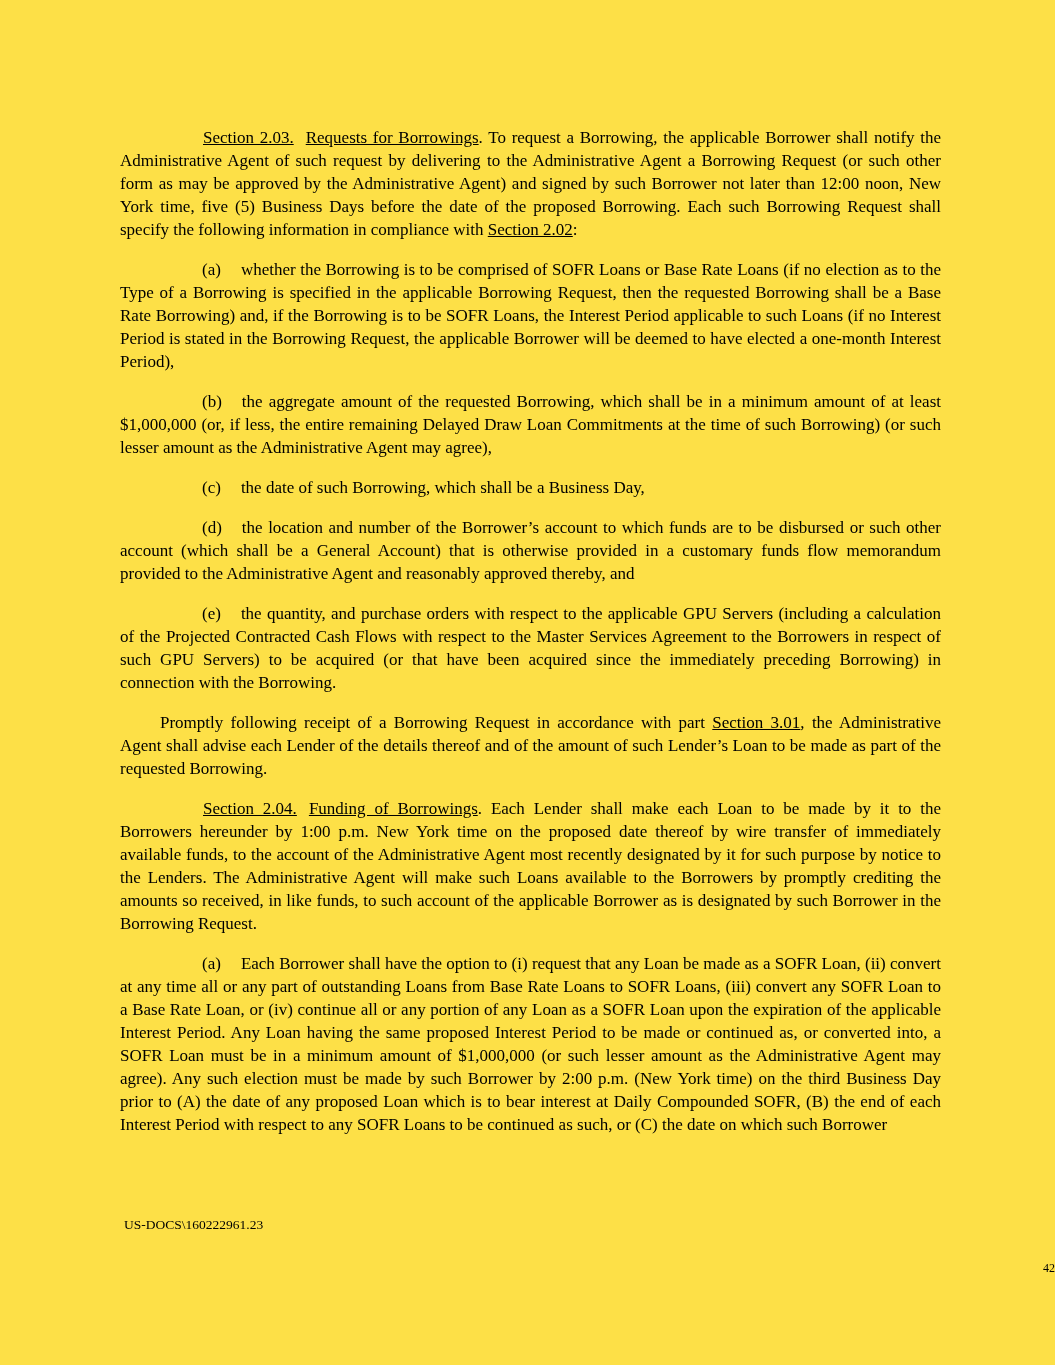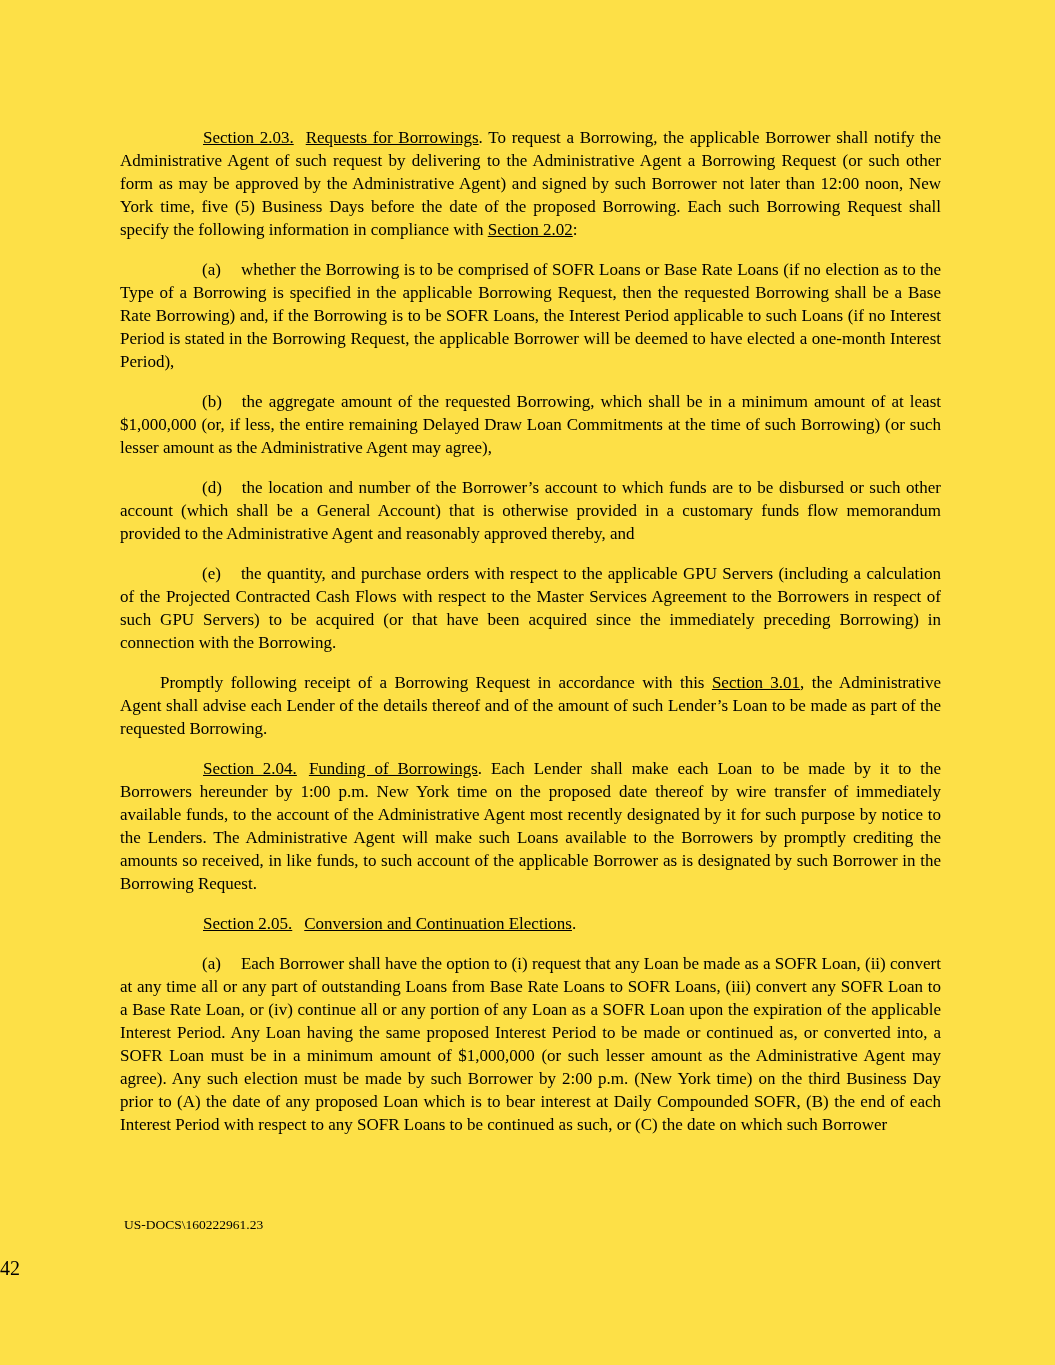--- a/index.html
+++ b/index.html
@@ -28,22 +28,22 @@
   .indent-list { text-indent: 82px; }
   .indent-body { text-indent: 40px; }
   .u { text-decoration: underline; }
   .tab-sm { display: inline-block; width: 12px; }
   .tab-md { display: inline-block; width: 20px; }
   .page-number {
     position: absolute;
     top: 1257px;
     left: 0;
     width: 100%;
-    text-align: left;
-    font-size: 20px;
+    text-align: right;
+    font-size: 12px;
     line-height: 23px;
   }
   .doc-id {
     position: absolute;
     left: 124px;
     top: 1216px;
     font-size: 13.5px;
     line-height: 17px;
   }
 </style>
@@ -52,30 +52,30 @@
 
 <div class="page">
   <div class="content">
 
     <p class="para indent-head"><span class="u">Section 2.03.</span><span class="tab-sm"></span><span class="u">Requests for Borrowings</span><span>.  To request a Borrowing, the applicable Borrower shall notify the Administrative Agent of such request by delivering to the Administrative Agent a Borrowing Request (or such other form as may be approved by the Administrative Agent) and signed by such Borrower not later than 12:00 noon, New York time, five (5) Business Days before the date of the proposed Borrowing.  Each such Borrowing Request shall specify the following information in compliance with </span><span class="u">Section 2.02</span><span>:</span></p>
 
     <p class="para indent-list"><span>(a)</span><span class="tab-md"></span><span>whether the Borrowing is to be comprised of SOFR Loans or Base Rate Loans (if no election as to the Type of a Borrowing is specified in the applicable Borrowing Request, then the requested Borrowing shall be a Base Rate Borrowing) and, if the Borrowing is to be SOFR Loans, the Interest Period applicable to such Loans (if no Interest Period is stated in the Borrowing Request, the applicable Borrower will be deemed to have elected a one-month Interest Period),</span></p>
 
     <p class="para indent-list"><span>(b)</span><span class="tab-md"></span><span>the aggregate amount of the requested Borrowing, which shall be in a minimum amount of at least $1,000,000 (or, if less, the entire remaining Delayed Draw Loan Commitments at the time of such Borrowing) (or such lesser amount as the Administrative Agent may agree),</span></p>
 
+    <p class="para indent-list"><span>(c)</span><span class="tab-md"></span><span>the date of such Borrowing, which shall be a Business Day,</span></p>
 
     <p class="para indent-list"><span>(d)</span><span class="tab-md"></span><span>the location and number of the Borrower’s account to which funds are to be disbursed or such other account (which shall be a General Account) that is otherwise provided in a customary funds flow memorandum provided to the Administrative Agent and reasonably approved thereby, and</span></p>
 
     <p class="para indent-list"><span>(e)</span><span class="tab-md"></span><span>the quantity, and purchase orders with respect to the applicable GPU Servers (including a calculation of the Projected Contracted Cash Flows with respect to the Master Services Agreement to the Borrowers in respect of such GPU Servers) to be acquired (or that have been acquired since the immediately preceding Borrowing) in connection with the Borrowing.</span></p>
 
-    <p class="para indent-body"><span>Promptly following receipt of a Borrowing Request in accordance with this </span><span class="u">Section 3.01</span><span>, the Administrative Agent shall advise each Lender of the details thereof and of the amount of such Lender’s Loan to be made as part of the requested Borrowing.</span></p>
+    <p class="para indent-body"><span>Promptly following receipt of a Borrowing Request in accordance with part </span><span class="u">Section 3.01</span><span>, the Administrative Agent shall advise each Lender of the details thereof and of the amount of such Lender’s Loan to be made as part of the requested Borrowing.</span></p>
 
     <p class="para indent-head"><span class="u">Section 2.04.</span><span class="tab-sm"></span><span class="u">Funding of Borrowings</span><span>.  Each Lender shall make each Loan to be made by it to the Borrowers hereunder by 1:00 p.m. New York time on the proposed date thereof by wire transfer of immediately available funds, to the account of the Administrative Agent most recently designated by it for such purpose by notice to the Lenders.  The Administrative Agent will make such Loans available to the Borrowers by promptly crediting the amounts so received, in like funds, to such account of the applicable Borrower as is designated by such Borrower in the Borrowing Request.</span></p>
 
-    <p class="para indent-head"><span class="u">Section 2.05.</span><span class="tab-sm"></span><span class="u">Conversion and Continuation Elections</span><span>.</span></p>
 
     <p class="para indent-list"><span>(a)</span><span class="tab-md"></span><span>Each Borrower shall have the option to (i) request that any Loan be made as a SOFR Loan, (ii) convert at any time all or any part of outstanding Loans from Base Rate Loans to SOFR Loans, (iii) convert any SOFR Loan to a Base Rate Loan, or (iv) continue all or any portion of any Loan as a SOFR Loan upon the expiration of the applicable Interest Period.  Any Loan having the same proposed Interest Period to be made or continued as, or converted into, a SOFR Loan must be in a minimum amount of $1,000,000 (or such lesser amount as the Administrative Agent may agree).  Any such election must be made by such Borrower by 2:00 p.m. (New York time) on the third Business Day prior to (A) the date of any proposed Loan which is to bear interest at Daily Compounded SOFR, (B) the end of each Interest Period with respect to any SOFR Loans to be continued as such, or (C) the date on which such Borrower</span></p>
 
   </div>
 
   <div class="page-number">42</div>
   <div class="doc-id">US-DOCS\160222961.23</div>
 </div>
 
 </body></html>

